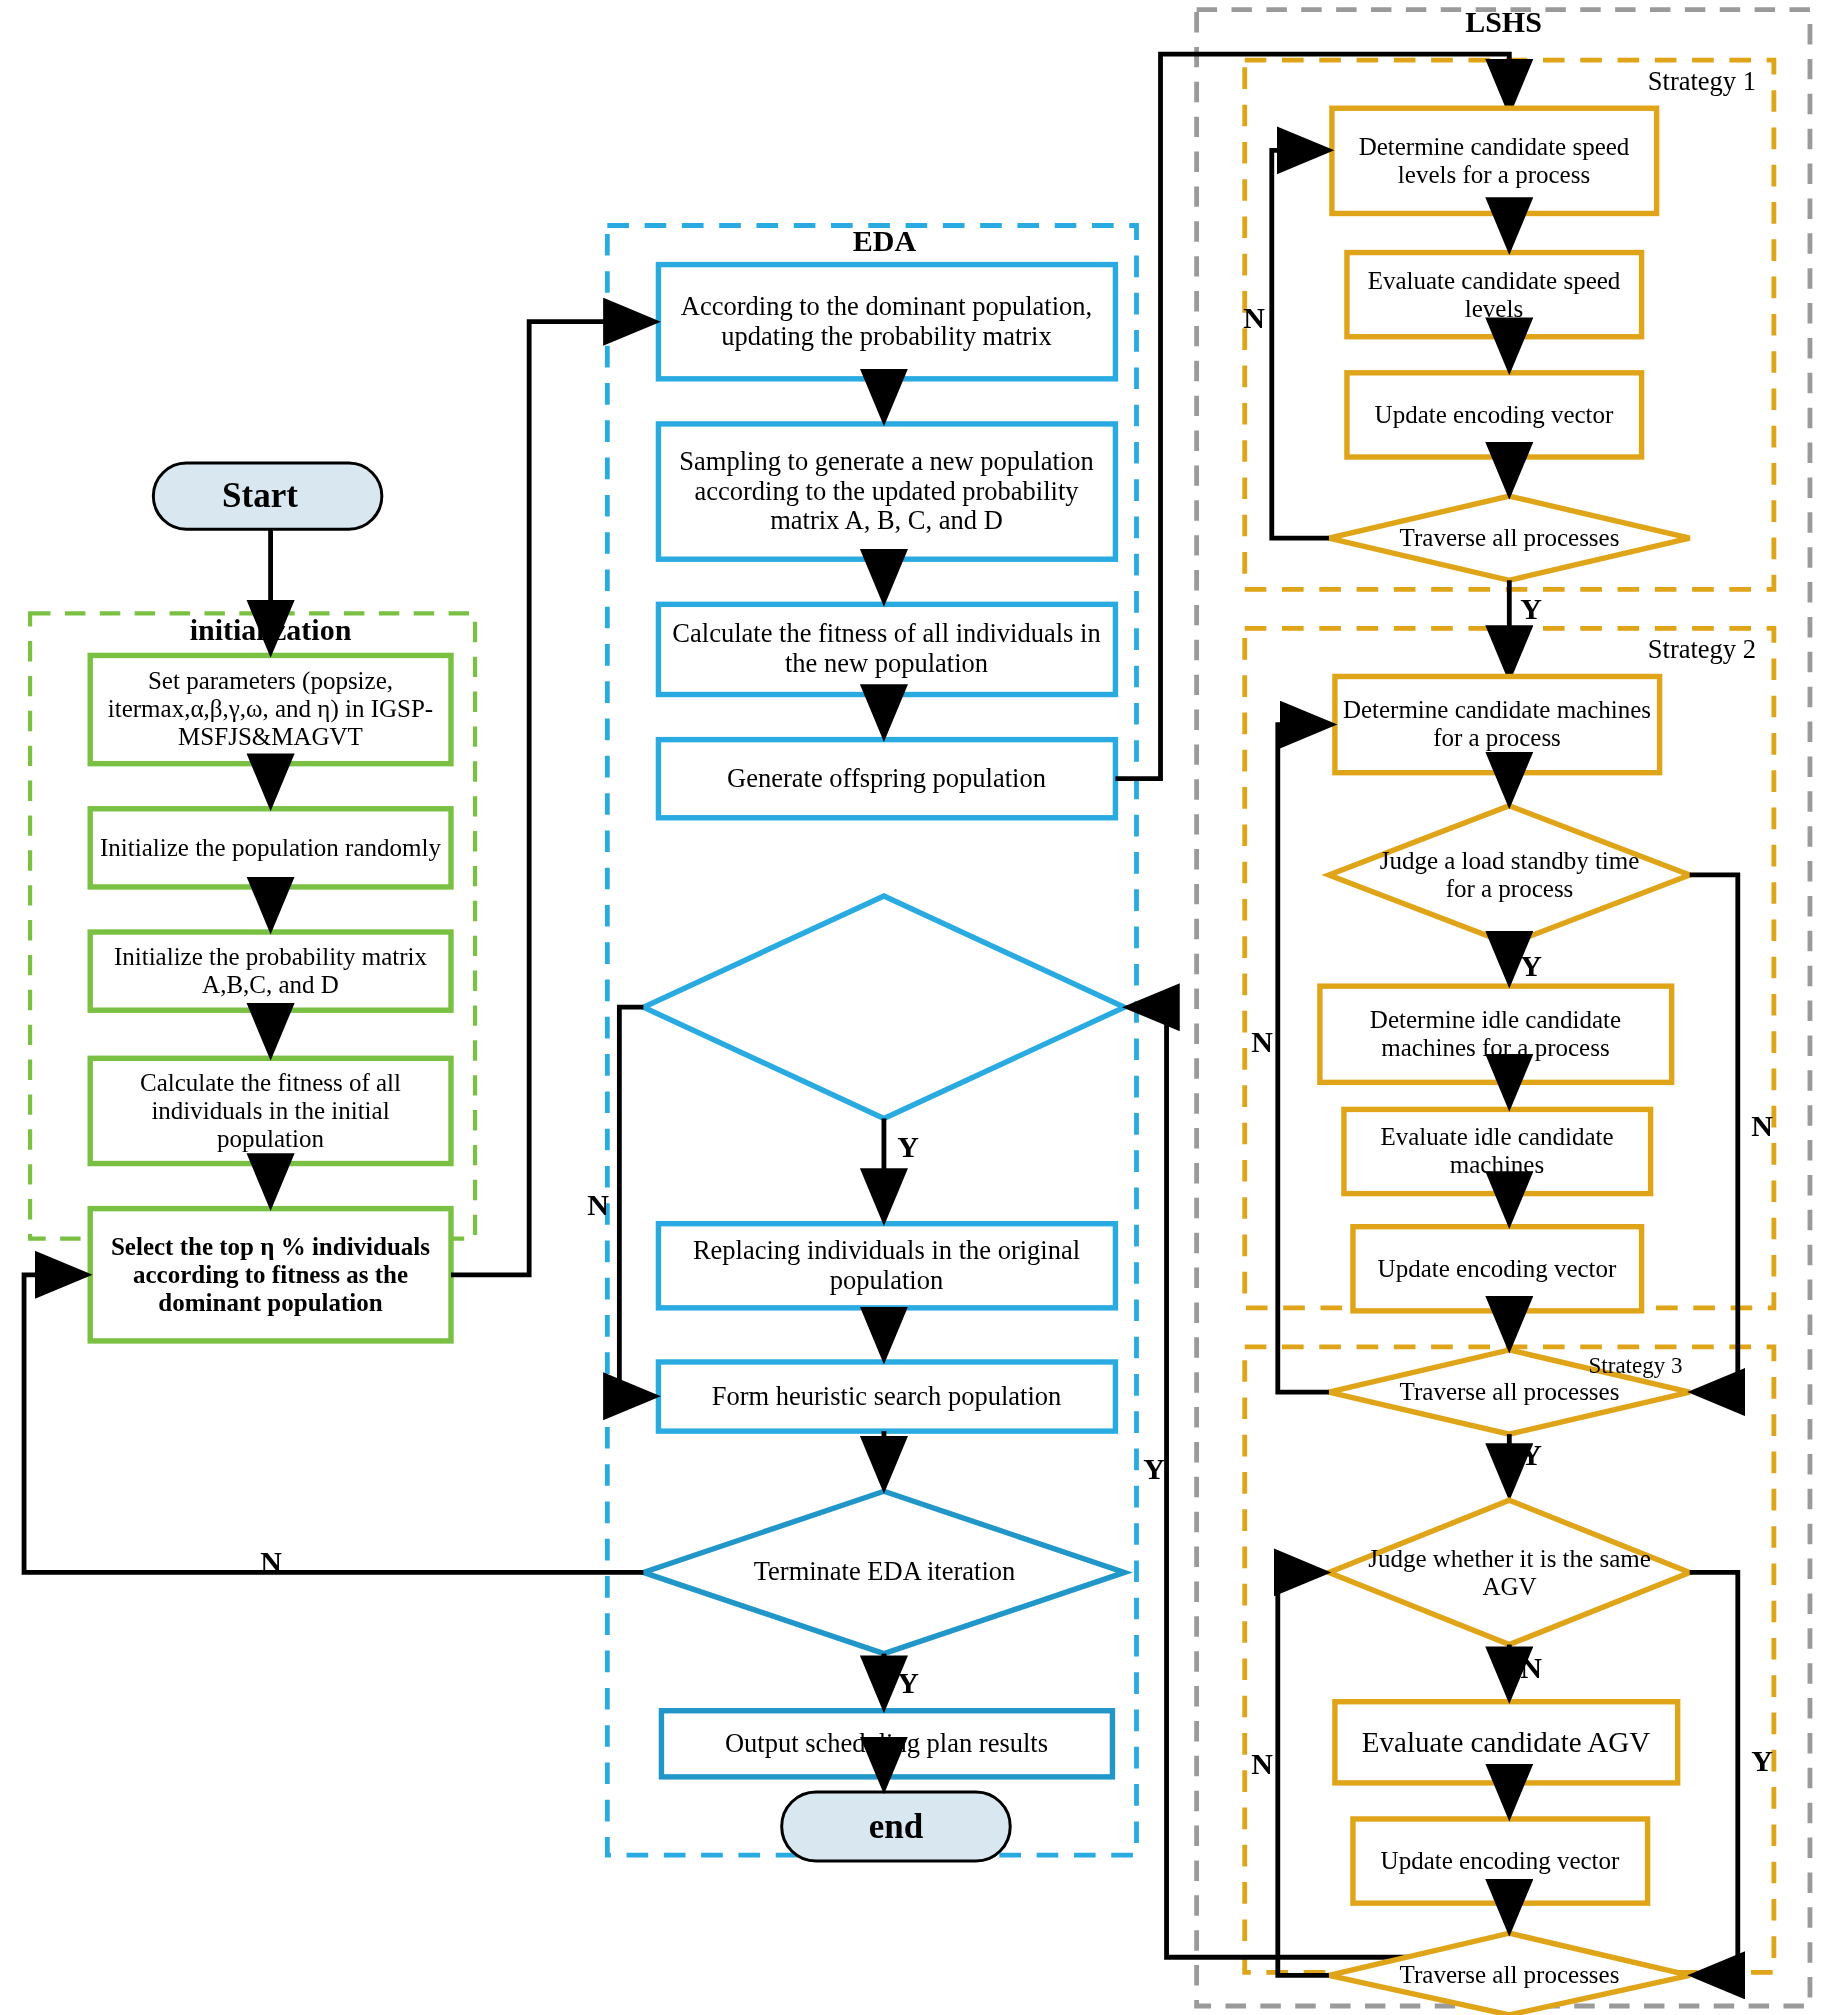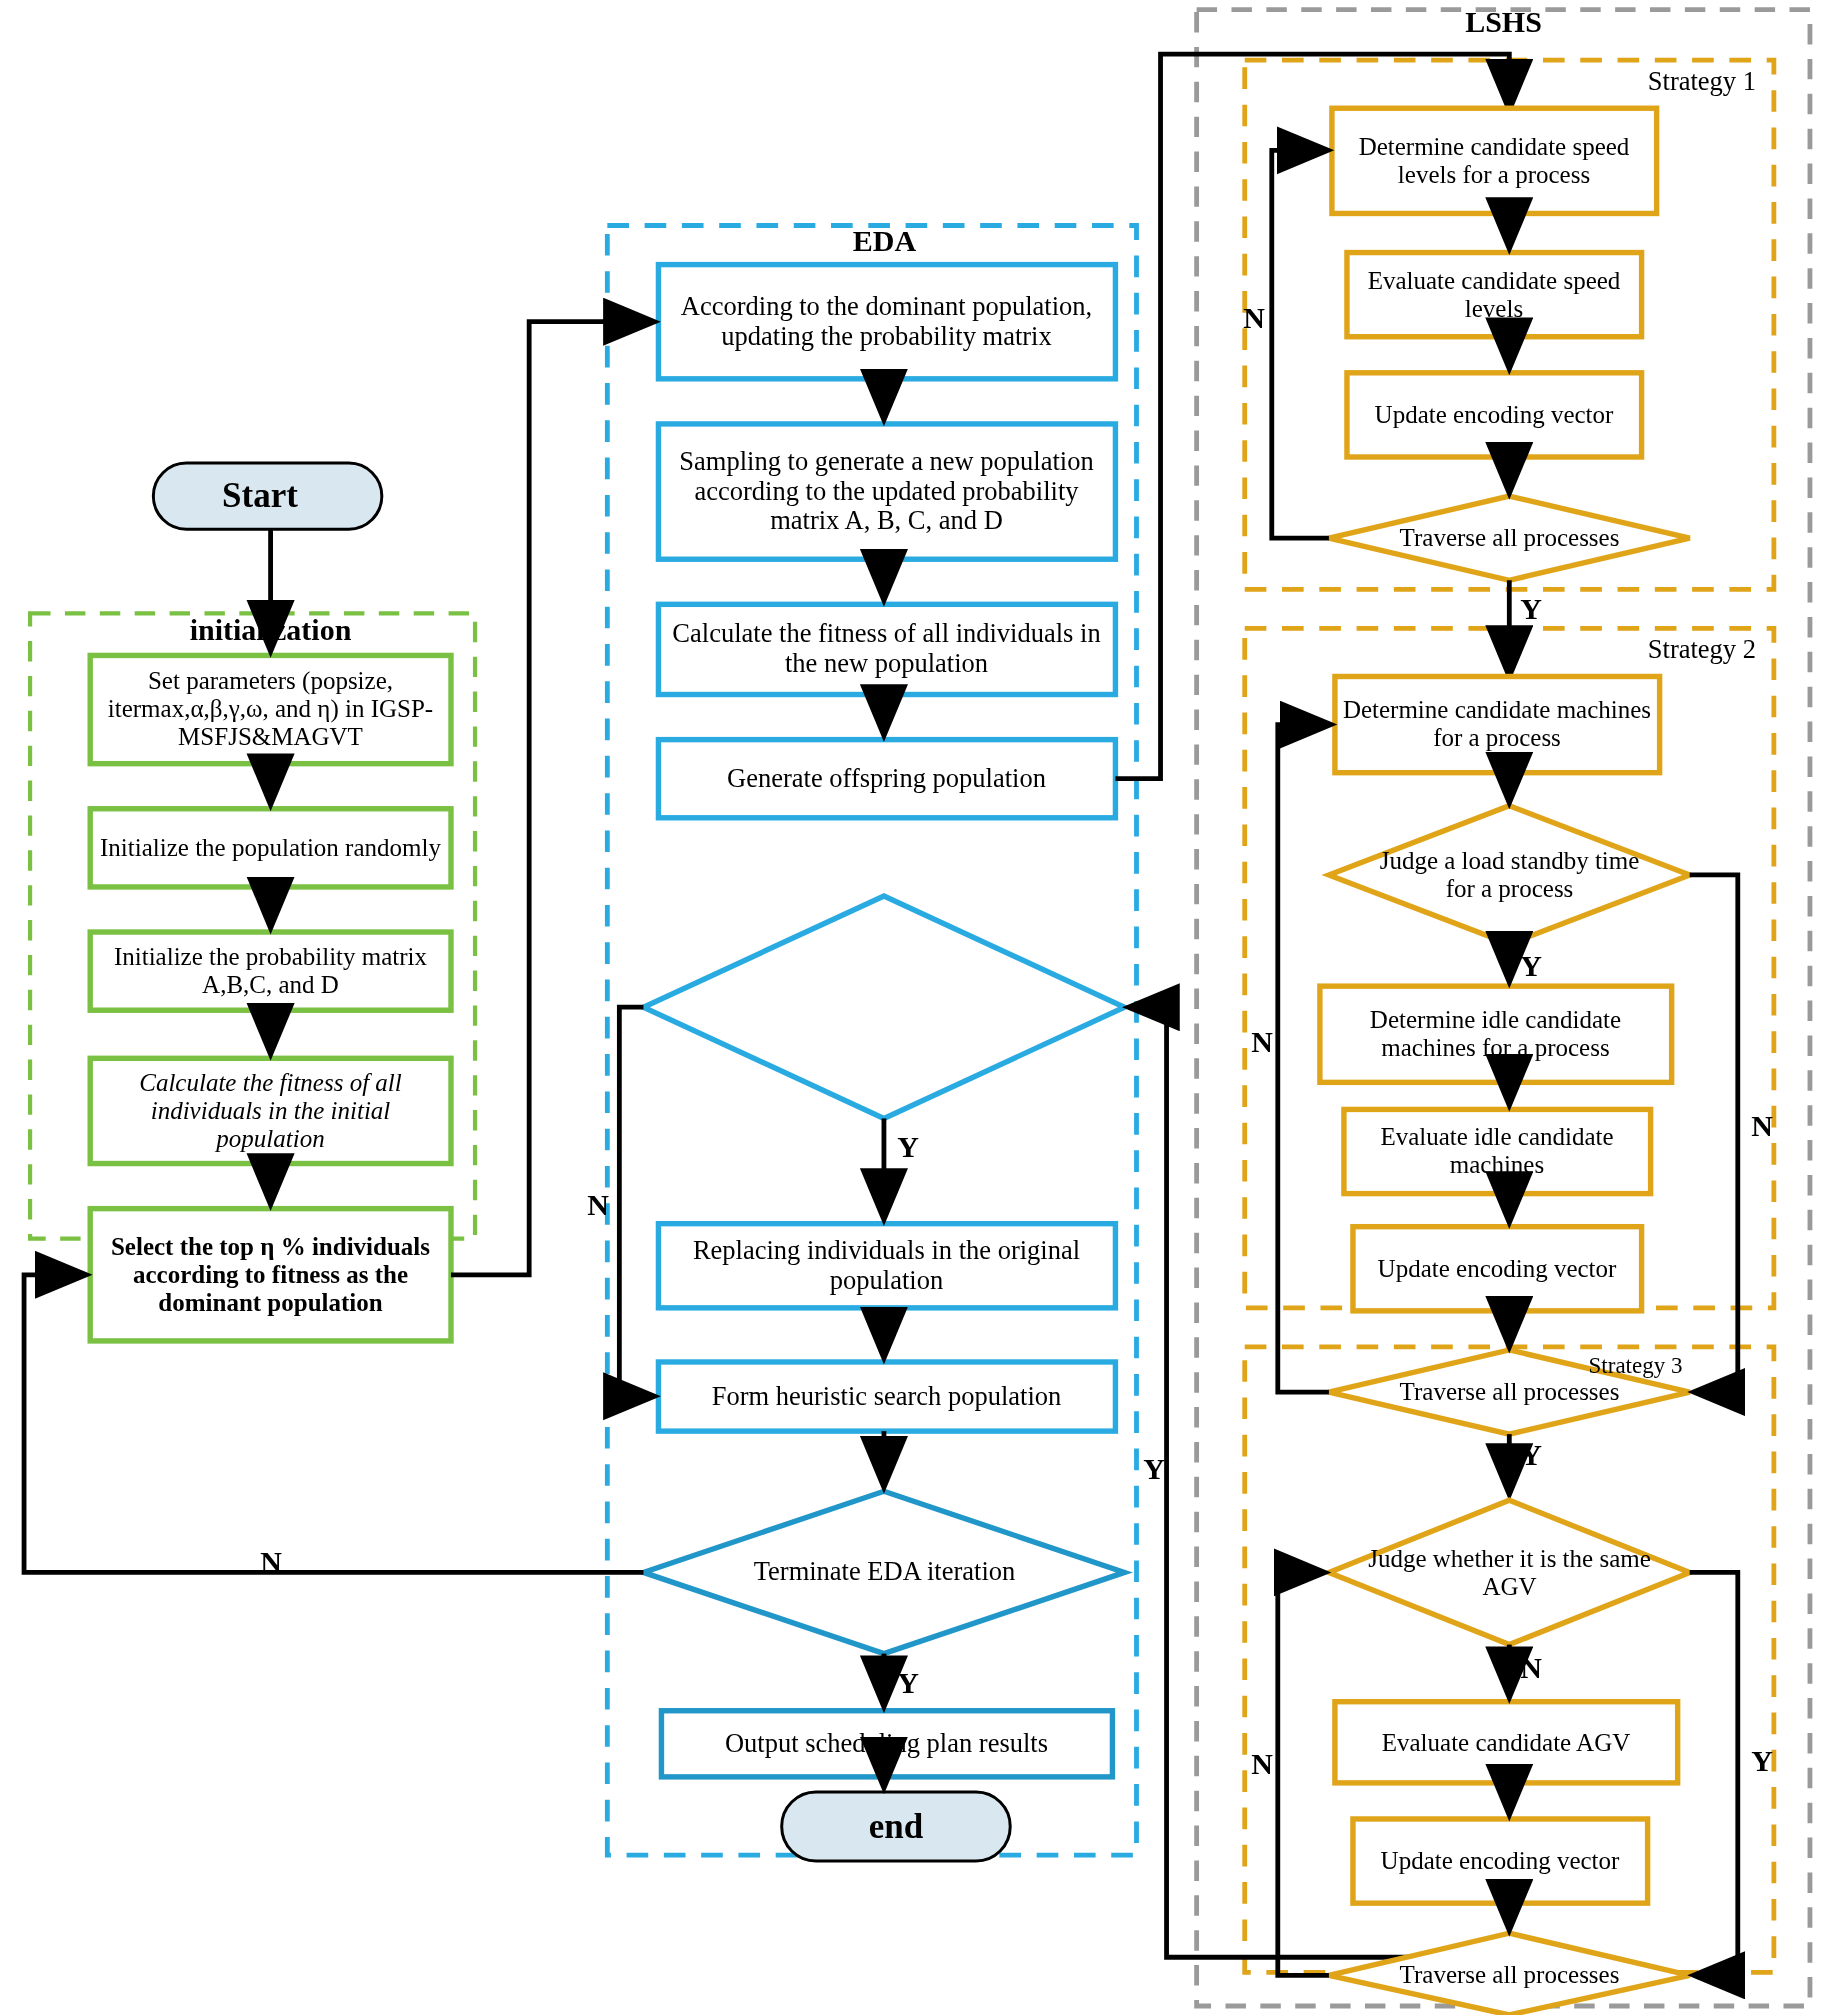--- a/index.html
+++ b/index.html
@@ -128,21 +128,21 @@
 <div class="grp-title" style="left:1515px;top:66px;width:241px;font-size:26.5px;font-weight:normal;text-align:right;">Strategy 1</div>
 <div class="grp-title" style="left:1515px;top:634px;width:241px;font-size:26.5px;font-weight:normal;text-align:right;">Strategy 2</div>
 <div class="grp-title" style="left:1515px;top:1353px;width:241px;font-size:23px;font-weight:normal;">Strategy 3</div>
 
 <div class="nodeText terminal-lbl" style="left:146px;top:463px;width:228px;height:66px;font-size:35px;">Start</div>
 <div class="nodeText terminal-lbl" style="left:782px;top:1792px;width:228px;height:69px;font-size:35px;">end</div>
 
 <div class="nodeText" style="left:93px;top:655px;width:355px;height:108px;font-size:25px;">Set parameters (popsize, itermax,α,β,γ,ω, and η) in IGSP-MSFJS&amp;MAGVT</div>
 <div class="nodeText" style="left:96px;top:809px;width:349px;height:78px;font-size:25px;">Initialize the population randomly</div>
 <div class="nodeText" style="left:96px;top:932px;width:349px;height:78px;font-size:25px;">Initialize the probability matrix A,B,C, and D</div>
-<div class="nodeText" style="left:95px;top:1058px;width:351px;height:105px;font-size:25px;font-style:italic;">Calculate the fitness of all individuals in the initial population</div>
+<div class="nodeText" style="left:95px;top:1058px;width:351px;height:105px;font-size:25px;">Calculate the fitness of all individuals in the initial population</div>
 <div class="nodeText" style="left:95px;top:1209px;width:351px;height:132px;font-size:25px;font-weight:bold;">Select the top η % individuals according to fitness as the dominant population</div>
 
 <div class="nodeText" style="left:664px;top:265px;width:445px;height:114px;font-size:26.5px;">According to the dominant population, updating the probability matrix</div>
 <div class="nodeText" style="left:663px;top:424px;width:447px;height:135px;font-size:26.5px;">Sampling to generate a new population according to the updated probability matrix A, B, C, and D</div>
 <div class="nodeText" style="left:664px;top:604px;width:445px;height:90px;font-size:26.5px;">Calculate the fitness of all individuals in the new population</div>
 <div class="nodeText" style="left:664px;top:740px;width:445px;height:78px;font-size:26.5px;">Generate offspring population</div>
 <div class="nodeText" style="left:667px;top:1224px;width:439px;height:84px;font-size:26.5px;">Replacing individuals in the original population</div>
 <div class="nodeText" style="left:667px;top:1362px;width:439px;height:69px;font-size:26.5px;">Form heuristic search population</div>
 <div class="nodeText" style="left:710px;top:1542px;width:349px;height:60px;font-size:26.5px;">Terminate EDA iteration</div>
 <div class="nodeText" style="left:667px;top:1711px;width:439px;height:66px;font-size:26.5px;">Output scheduling plan results</div>
@@ -153,21 +153,21 @@
 <div class="nodeText" style="left:1389px;top:499px;width:241px;height:78px;font-size:25px;">Traverse all processes</div>
 
 <div class="nodeText" style="left:1339px;top:676px;width:316px;height:96px;font-size:25px;">Determine  candidate machines for a process</div>
 <div class="nodeText" style="left:1365px;top:836px;width:289px;height:78px;font-size:25px;">Judge a load standby time for a process</div>
 <div class="nodeText" style="left:1324px;top:986px;width:343px;height:96px;font-size:25px;">Determine  idle candidate machines for a process</div>
 <div class="nodeText" style="left:1348px;top:1109px;width:298px;height:84px;font-size:25px;">Evaluate idle candidate machines</div>
 <div class="nodeText" style="left:1357px;top:1227px;width:280px;height:84px;font-size:25px;">Update encoding vector</div>
 <div class="nodeText" style="left:1389px;top:1353px;width:241px;height:78px;font-size:25px;">Traverse all processes</div>
 
 <div class="nodeText" style="left:1365px;top:1532px;width:289px;height:81px;font-size:25px;">Judge whether it is the same AGV</div>
-<div class="nodeText" style="left:1339px;top:1702px;width:334px;height:81px;font-size:25px;">Evaluate candidate AGV</div>
+<div class="nodeText" style="left:1339px;top:1702px;width:334px;height:81px;font-size:29px;">Evaluate candidate AGV</div>
 <div class="nodeText" style="left:1357px;top:1819px;width:286px;height:84px;font-size:25px;">Update encoding vector</div>
 <div class="nodeText" style="left:1389px;top:1936px;width:241px;height:78px;font-size:25px;">Traverse all processes</div>
 
 <div class="edge-lbl" style="left:1236px;top:301px;width:36px;font-size:30px;">N</div>
 <div class="edge-lbl" style="left:1513px;top:592px;width:36px;font-size:30px;">Y</div>
 <div class="edge-lbl" style="left:1513px;top:949px;width:36px;font-size:30px;">Y</div>
 <div class="edge-lbl" style="left:1744px;top:1109px;width:36px;font-size:30px;">N</div>
 <div class="edge-lbl" style="left:1244px;top:1025px;width:36px;font-size:30px;">N</div>
 <div class="edge-lbl" style="left:1513px;top:1438px;width:36px;font-size:30px;">Y</div>
 <div class="edge-lbl" style="left:1513px;top:1651px;width:36px;font-size:30px;">N</div>

